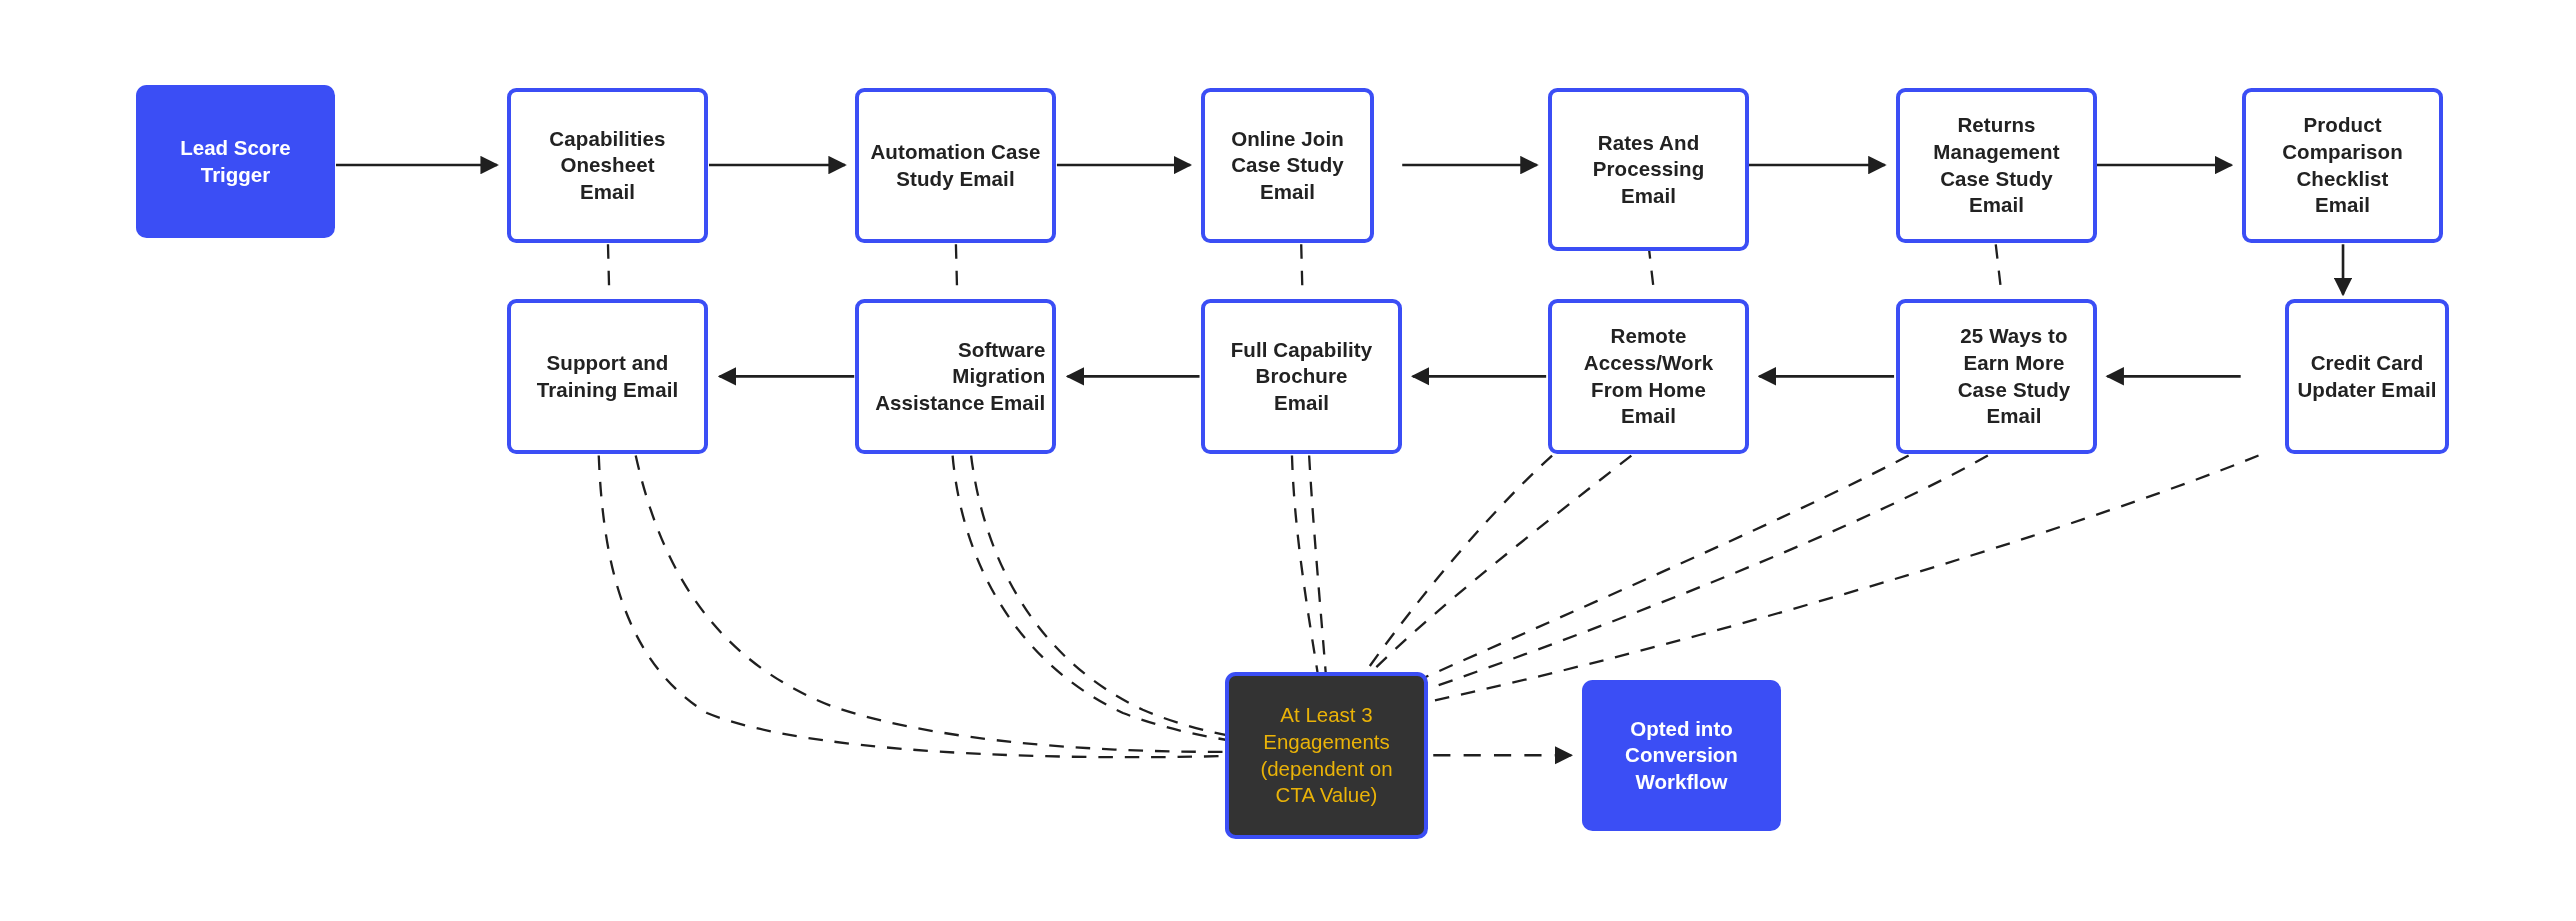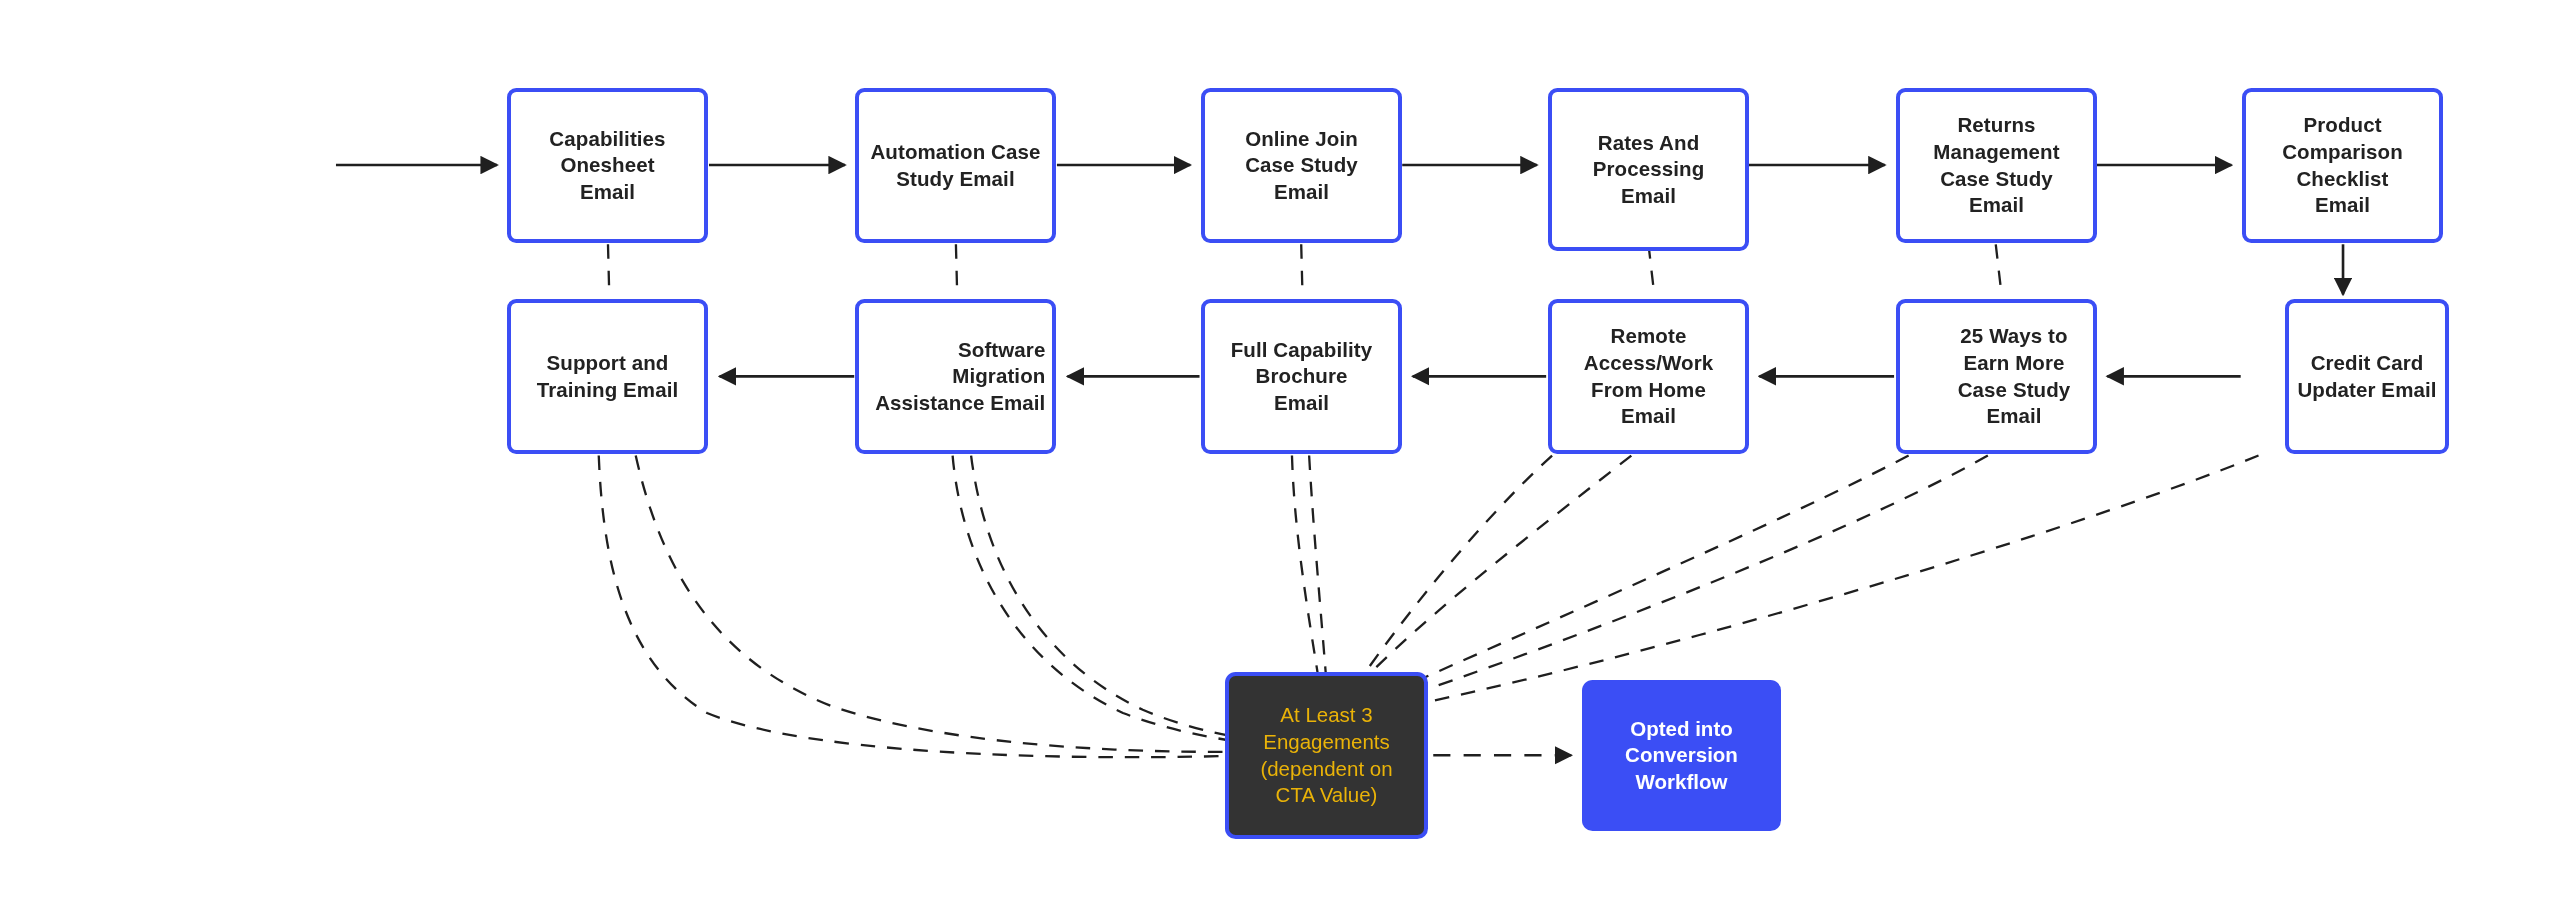--- a/index.html
+++ b/index.html
@@ -121,33 +121,37 @@
       <path d="M 3420 690 C 3150 800 2500 1000 2040 1088" marker-end="url(#arrow-dash)"></path>
       <path d="M 2470 690 C 2330 800 2120 960 2020 1078" marker-end="url(#arrow-dash)"></path>
       <path d="M 3010 690 C 2780 820 2300 1000 2036 1086" marker-end="url(#arrow-dash)"></path>
     </g>
 
     <g stroke="#1f1f1f" stroke-width="4" fill="none" stroke-dasharray="26 20">
       <line x1="2170" y1="1144" x2="2379" y2="1144" marker-end="url(#arrow-dash)"></line>
     </g>
   </svg>
 
+  <div class="node node-trigger" style="left:136px; top:85px; width:199px; height:153px;">
+    <span class="node-label">Lead Score
+Trigger</span>
+  </div>
 
   <div class="node node-email" style="left:507px; top:88px; width:201px; height:155px;">
     <span class="node-label">Capabilities
 Onesheet
 Email</span>
   </div>
 
   <div class="node node-email" style="left:855px; top:88px; width:201px; height:155px;">
     <span class="node-label">Automation Case
 Study Email</span>
   </div>
 
-  <div class="node node-email" style="left:1201px; top:88px; width:201px; height:155px;text-align:center;">
+  <div class="node node-email" style="left:1201px; top:88px; width:173px; height:155px;text-align:center;">
     <span class="node-label">Online Join
 Case Study
 Email</span>
   </div>
 
   <div class="node node-email" style="left:1548px; top:88px; width:201px; height:163px;">
     <span class="node-label">Rates And
 Processing
 Email</span>
   </div>

